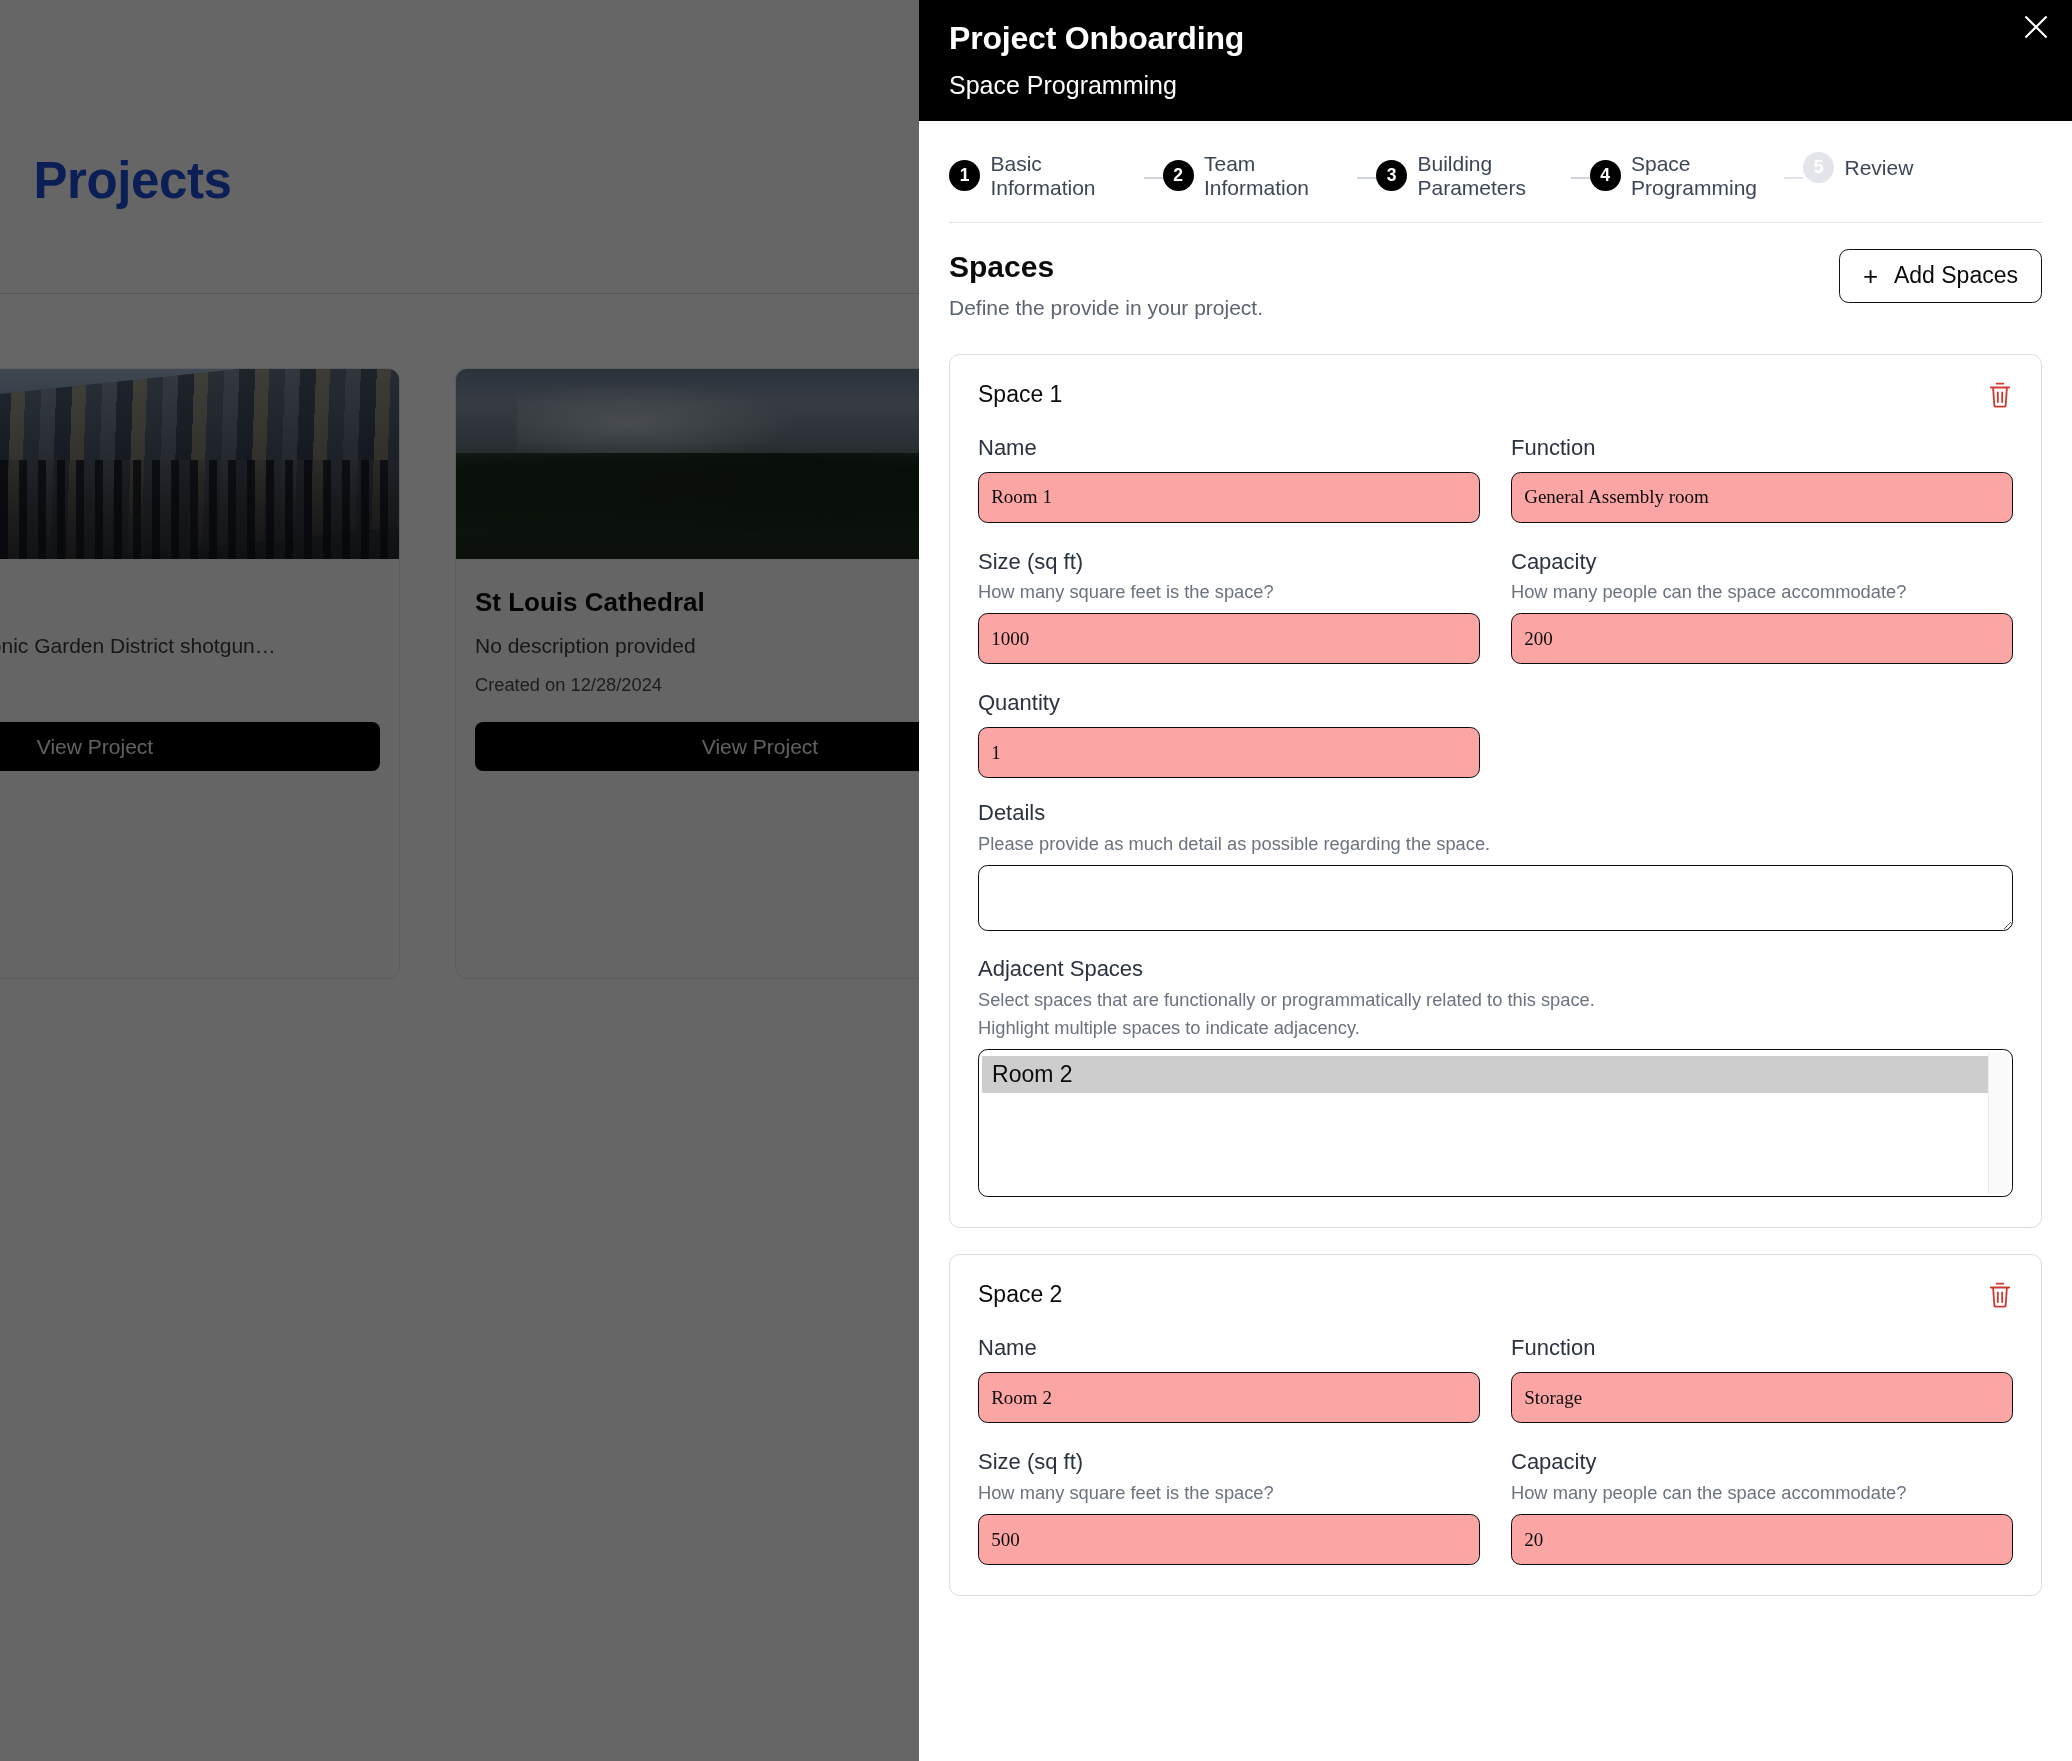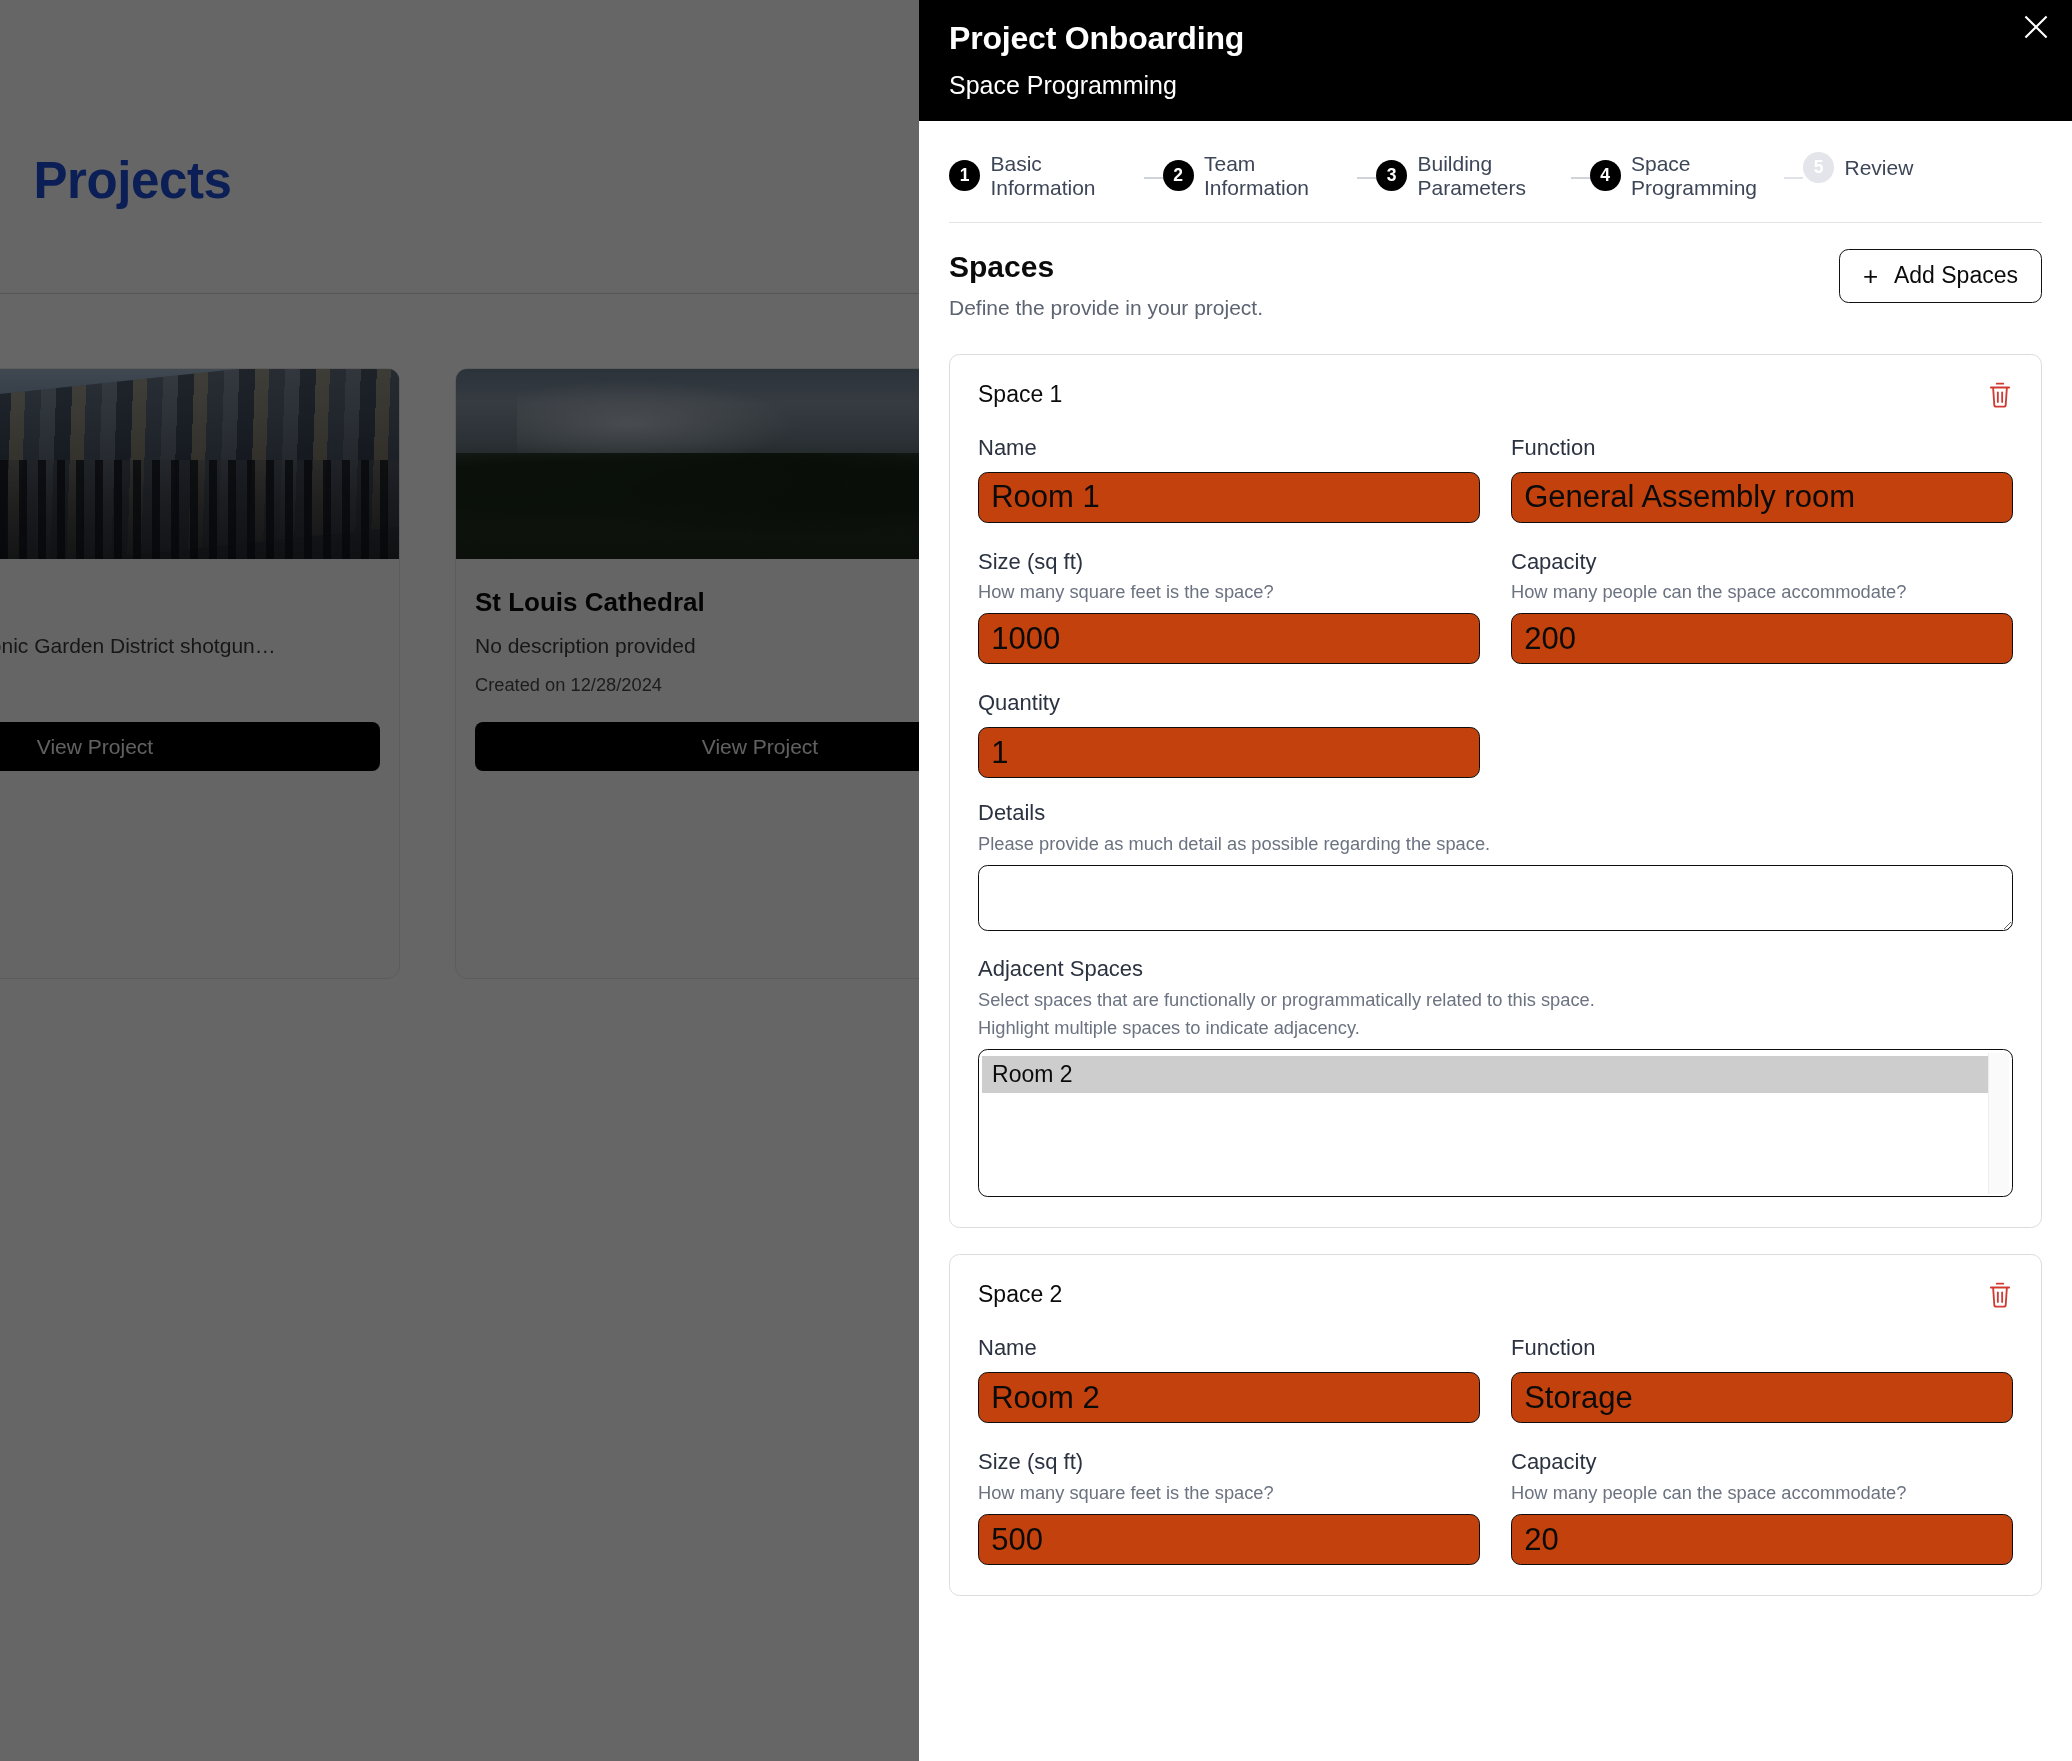--- a/index.html
+++ b/index.html
@@ -164,22 +164,22 @@
   .space-card-title { font-size: 23px; color: #0b0b0b; line-height: 1.2; }
   .trash-btn { background: transparent; border: 0; cursor: pointer; padding: 0; line-height: 0; color: #d03a33; }
 
   .field-grid { display: grid; grid-template-columns: 1fr 1fr; gap: 0 31px; margin-top: 26px; }
   .field { display: flex; flex-direction: column; }
   .field-label { font-size: 22px; color: #2b3240; line-height: 1.2; }
   .field-hint { margin-top: 6.1px; font-size: 18.3px; color: #6b7280; line-height: 1.2; }
   .field-input {
     margin-top: 10.5px; height: 51px; width: 100%;
     border: 1.7px solid #0d0d0d; border-radius: 9.6px;
-    padding: 0 12.2px; font-size: 31px; font-family: Liberation Sans, sans-serif; color: #0b0b0b;
-    background: #c2410c; outline: none;
+    padding: 0 12.2px; font-size: 19px; font-family: Liberation Serif, serif; color: #0b0b0b;
+    background: #fca5a5; outline: none;
   }
   .field.half { grid-column: 1 / 2; }
 
   .field-block { margin-top: 22px; }
   .details-area {
     margin-top: 10.5px; width: 100%; height: 66px;
     border: 1.7px solid #0d0d0d; border-radius: 9.6px;
     padding: 8.7px 12.2px; font-size: 22px; font-family: inherit; color: #0b0b0b;
     background: #fff; outline: none; resize: vertical;
   }

